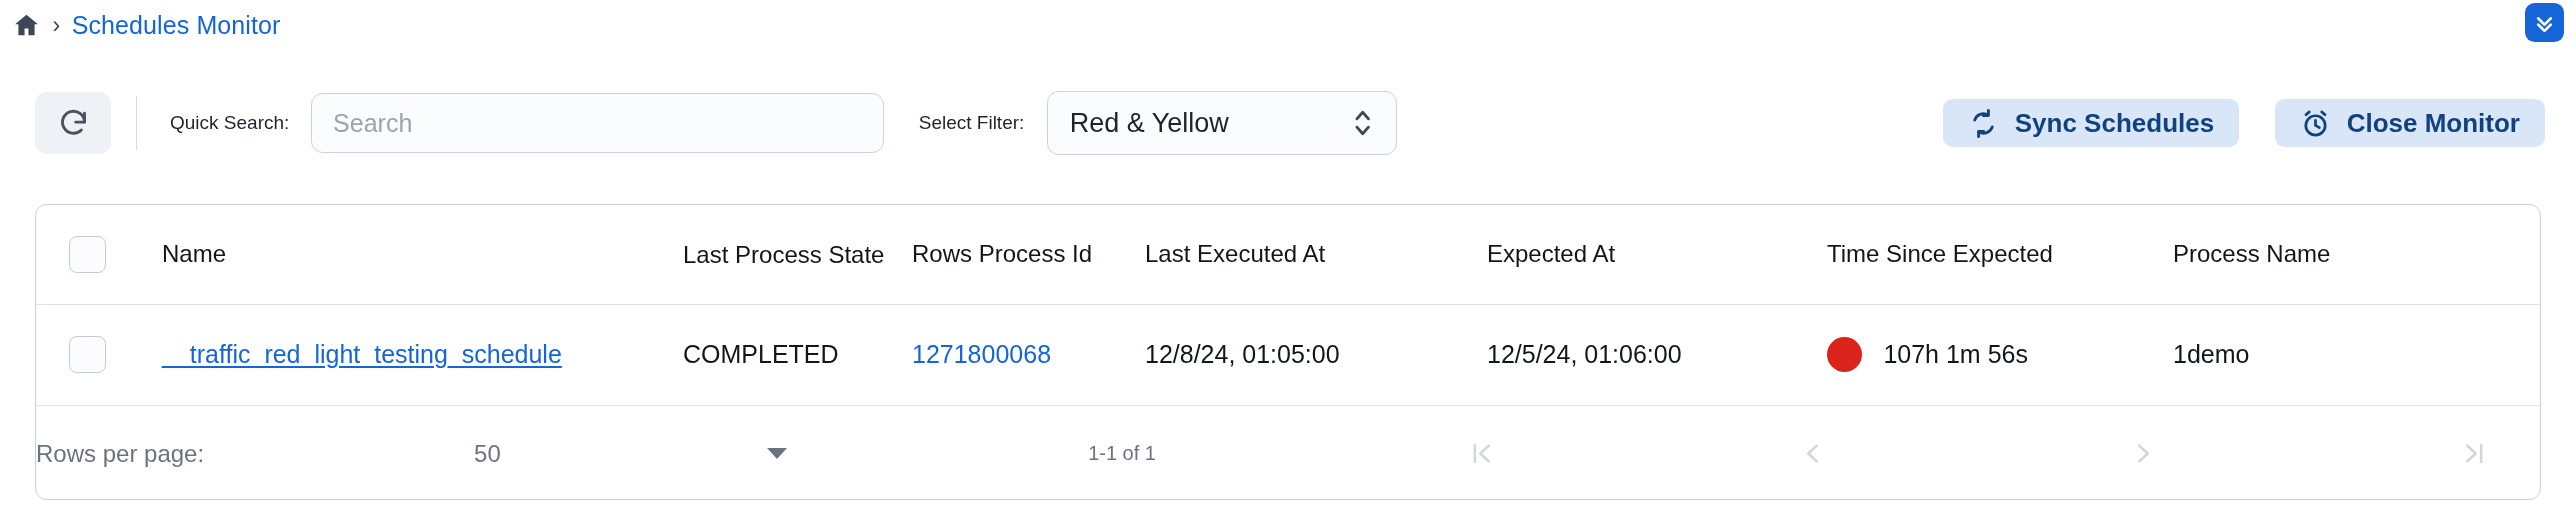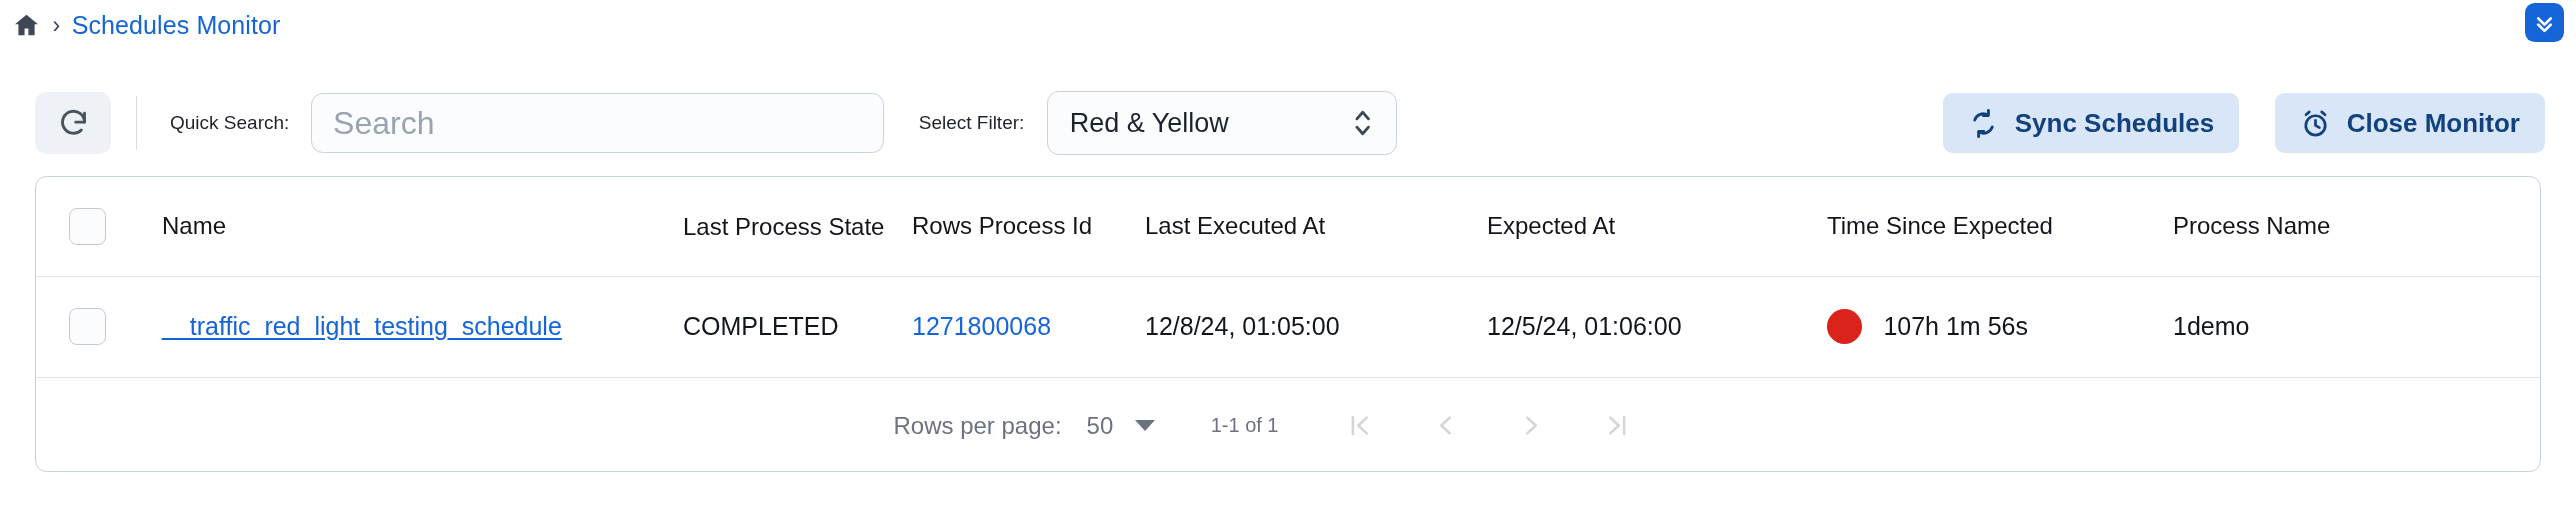--- a/index.html
+++ b/index.html
@@ -91,21 +91,21 @@
 
   .search-input {
     width: 573px;
     height: 60px;
     margin-left: 21.4px;
     border: 1px solid #c8d2e0;
     border-radius: 11.7px;
     background: #fbfcfe;
     padding: 0 21.4px;
     font-family: "Liberation Sans", sans-serif;
-    font-size: 32px;
+    font-size: 25px;
     color: #1d242e;
     flex: none;
   }
   .search-input::placeholder { color: #9aa3af; }
 
   .filter-select {
     position: relative;
     width: 350px;
     height: 64px;
     margin-left: 23px;
@@ -126,21 +126,21 @@
     transform: translateY(-50%);
     width: 21.4px;
     height: 33px;
     color: #3d4756;
   }
   .stepper-arrows svg { width: 21.4px; height: 33px; display: block; }
 
   .tb-spacer { flex: 1 1 auto; }
 
   .action-btn {
-    height: 60px;
+    height: 48px;
     border-radius: 9.7px;
     background: #d9e6f7;
     display: flex;
     align-items: center;
     gap: 15.5px;
     padding: 0 25px;
     cursor: pointer;
     flex: none;
     border: none;
     font-family: "Liberation Sans", sans-serif;
@@ -150,21 +150,21 @@
   .action-label {
     font-size: 26px;
     color: #11427e;
     font-weight: bold;
     white-space: nowrap;
   }
 
   
   .table-card {
     position: absolute;
-    top: 176px;
+    top: 204px;
     left: 35px;
     width: 2506px;
     height: 296px;
     border: 1px solid #c5d0de;
     border-radius: 11.7px;
     background: #ffffff;
     overflow: hidden;
   }
   table { width: 100%; border-collapse: collapse; table-layout: fixed; }
 
@@ -224,21 +224,21 @@
     width: 35px;
     height: 35px;
     border-radius: 50%;
     flex: none;
   }
 
   
   .pager {
     display: flex;
     align-items: center;
-    justify-content: center;
+    justify-content: space-between;
     height: 96px;
     padding-right: 43px;
     gap: 0;
   }
   .pager-label { font-size: 24px; color: #6b7280; white-space: nowrap; }
   .rpp-value { font-size: 24px; color: #6b7280; margin-left: 25px; }
   .rpp-caret {
     margin-left: 21.4px;
     width: 0; height: 0;
     border-left: 10.7px solid transparent;

